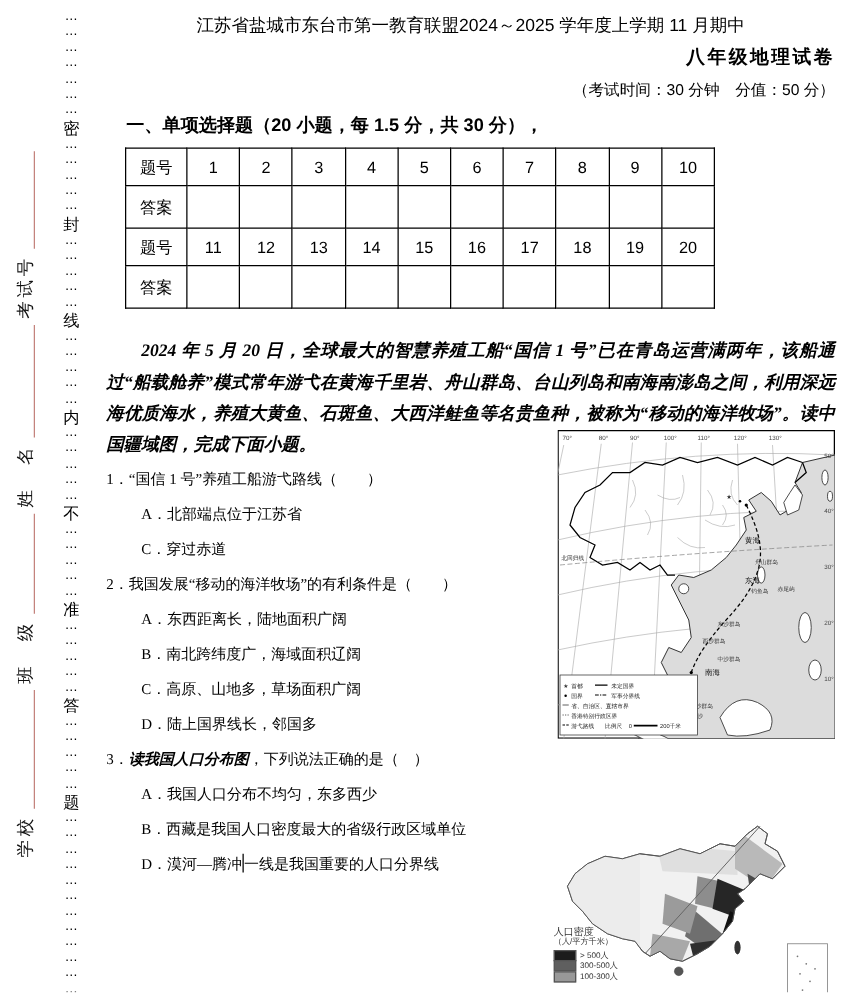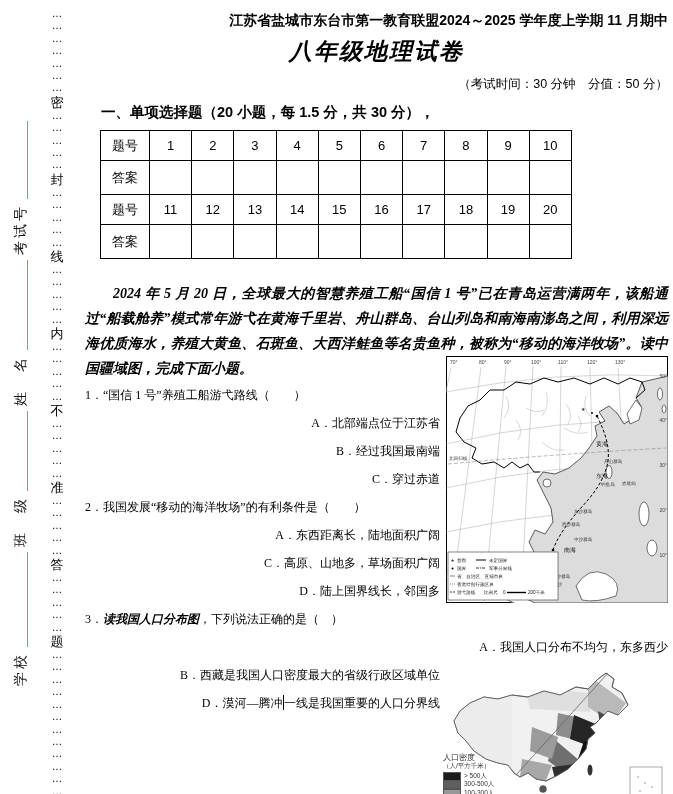--- a/index.html
+++ b/index.html
@@ -13,24 +13,24 @@
       display:flex;align-items:center;}
   .field-label{font-size:14px;letter-spacing:3px;white-space:nowrap;color:#111;}
   .field-line{border-bottom:1.5px solid #c4837d;height:12px;margin:0 5px;}
   .dotted-strip{position:absolute;left:45px;top:8px;width:24px;height:786px;
       display:flex;flex-direction:column;align-items:center;overflow:hidden;}
   .dot-group{font-size:10px;line-height:12.4px;color:#000;font-family:"DejaVu Sans",sans-serif;}
   .seal-char{font-size:13px;line-height:15px;color:#000;}
 
   
   .content{position:absolute;left:85px;top:10px;width:583px;}
-  .hdr-line{text-align:right;font-weight:bold;font-size:14px;line-height:20px;
+  .hdr-line{text-align:center;font-weight:normal;font-size:14px;line-height:20px;
       font-family:"Liberation Sans","DejaVu Sans",sans-serif;}
-  .title{text-align:center;font-weight:bold;font-size:23px;margin:6px 0 0 0;letter-spacing:2px;
-      font-family:"Liberation Sans","DejaVu Sans",sans-serif;font-style:italic;}
+  .title{text-align:right;font-weight:bold;font-size:15px;margin:6px 0 0 0;letter-spacing:2px;
+      font-family:"Liberation Sans","DejaVu Sans",sans-serif;}
   .exam-info{text-align:right;font-size:12.5px;margin-top:9px;
       font-family:"Liberation Sans","DejaVu Sans",sans-serif;}
   .section-heading{font-weight:bold;font-size:14.5px;margin-top:10px;padding-left:16px;
       font-family:"Liberation Sans","DejaVu Sans",sans-serif;}
 
   table.answer-table{border-collapse:collapse;table-layout:fixed;width:472px;margin:8px 0 0 15px;}
   table.answer-table td{border:1px solid #000;text-align:center;font-size:13px;padding:0;
       font-family:"Liberation Sans","DejaVu Sans",sans-serif;}
   table.answer-table td:first-child{width:48px;}
   tr.r-num td{height:29px;}
@@ -38,21 +38,21 @@
 
   .flow{margin-top:22px;}
   .spacer1{float:right;clear:right;width:0;height:75px;}
   .spacer2{float:right;clear:right;width:0;height:64px;}
 
   .intro{font-style:italic;font-weight:600;font-size:14px;line-height:25px;
       text-indent:2em;margin:0;text-align:justify;}
 
   .question{font-size:12px;}
   .q-line{line-height:28px;white-space:nowrap;}
-  .q-opt{padding-left:28px;text-align:right;}
+  .q-opt{padding-left:28px;}
   .stem-em{font-weight:bold;font-style:italic;}
   .caret{display:inline-block;width:1.5px;height:15px;background:#000;vertical-align:-3px;}
 
   
   figure{margin:0;padding:0;}
   .map1{float:right;clear:right;width:222px;height:247px;position:relative;margin-left:6px;}
   .map1 svg{position:absolute;left:0;top:0;}
   .map2{float:right;clear:right;width:228px;height:146px;position:relative;}
   .map2 svg{position:absolute;left:0;top:0;}
   .pop-legend{position:absolute;left:3px;top:86px;width:70px;
@@ -322,21 +322,20 @@
           <line x1="61" y1="236.5" x2="80" y2="236.5" stroke="#000" stroke-width="1.4"></line>
           <text class="leg" x="82" y="238">200千米</text>
         </svg>
       </figure>
 
       <p class="intro">2024 年 5 月 20 日，全球最大的智慧养殖工船“国信 1 号”已在青岛运营满两年，该船通过“船载舱养”模式常年游弋在黄海千里岩、舟山群岛、台山列岛和南海南澎岛之间，利用深远海优质海水，养殖大黄鱼、石斑鱼、大西洋鲑鱼等名贵鱼种，被称为“移动的海洋牧场”。读中国疆域图，完成下面小题。</p>
 
       <div class="question">
         <div class="q-line"><span>1．</span><span>“国信 1 号”养殖工船游弋路线（　　）</span></div>
         <div class="q-line q-opt"><span>A．</span><span>北部端点位于江苏省</span></div>
-        <div class="q-line q-opt"><span>B．</span><span>经过我国最南端</span></div>
         <div class="q-line q-opt"><span>C．</span><span>穿过赤道</span></div>
       </div>
 
       <div class="spacer2"></div>
 
       <figure class="map2">
         <svg width="228" height="146" viewBox="0 0 228 146">
           <defs>
             <path id="cnoutline" d="M166,6 L174,12 L172,20 L182,26 L188,38 L178,48 L168,44 L162,50 L156,56 L150,60 L155,66 L148,72 L146,82 L138,92 L128,102 L118,108 L106,114 L96,112 L88,106 L80,110 L74,106 L68,98 L58,96 L46,92 L34,84 L26,74 L18,66 L14,54 L20,44 L30,36 L44,30 L58,32 L72,28 L88,30 L104,24 L120,28 L136,20 L148,22 L158,12 Z"></path>
             <clipPath id="cnclip">
@@ -387,20 +386,21 @@
                 <span class="pop-swatch" style="background: rgb(152, 152, 152);"></span>
                 <span class="pop-label">100-300人</span>
               </div>
             </div>
         </div>
       </figure>
 
       <div class="question">
         <div class="q-line"><span>2．</span><span>我国发展“移动的海洋牧场”的有利条件是（　　）</span></div>
         <div class="q-line q-opt"><span>A．</span><span>东西距离长，陆地面积广阔</span></div>
+        <div class="q-line q-opt"><span>B．</span><span>南北跨纬度广，海域面积辽阔</span></div>
         <div class="q-line q-opt"><span>C．</span><span>高原、山地多，草场面积广阔</span></div>
         <div class="q-line q-opt"><span>D．</span><span>陆上国界线长，邻国多</span></div>
       </div>
 
       <div class="question">
         <div class="q-line"><span>3．</span><span class="stem-em">读我国人口分布图</span><span>，下列说法正确的是（　）</span></div>
         <div class="q-line q-opt"><span>A．</span><span>我国人口分布不均匀，东多西少</span></div>
         <div class="q-line q-opt"><span>B．</span><span>西藏是我国人口密度最大的省级行政区域单位</span></div>
         <div class="q-line q-opt"><span>D．</span><span>漠河—腾冲</span><span class="caret"></span><span>一线是我国重要的人口分界线</span></div>
       </div>

